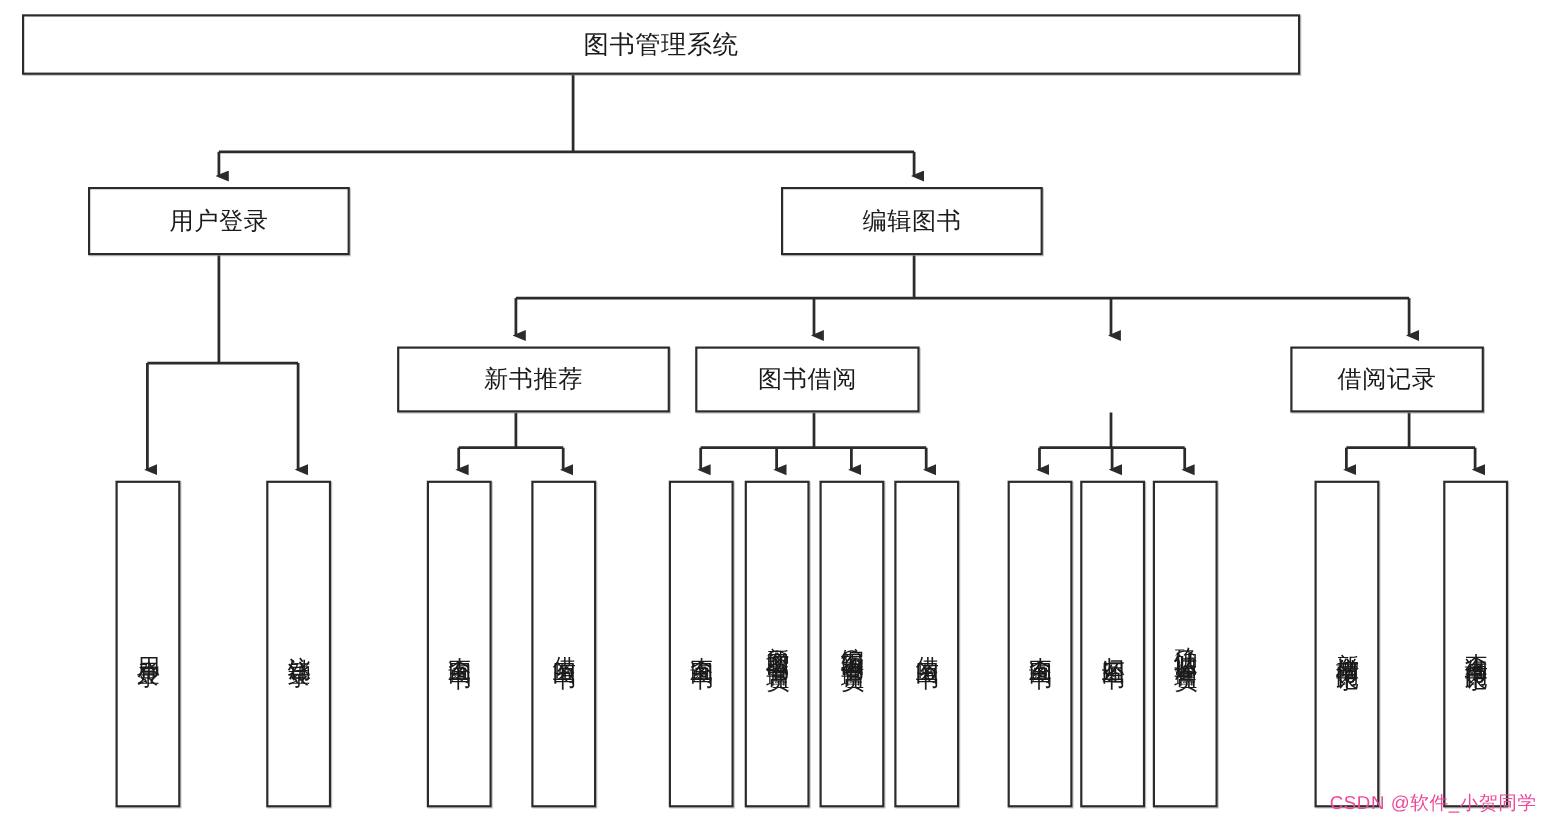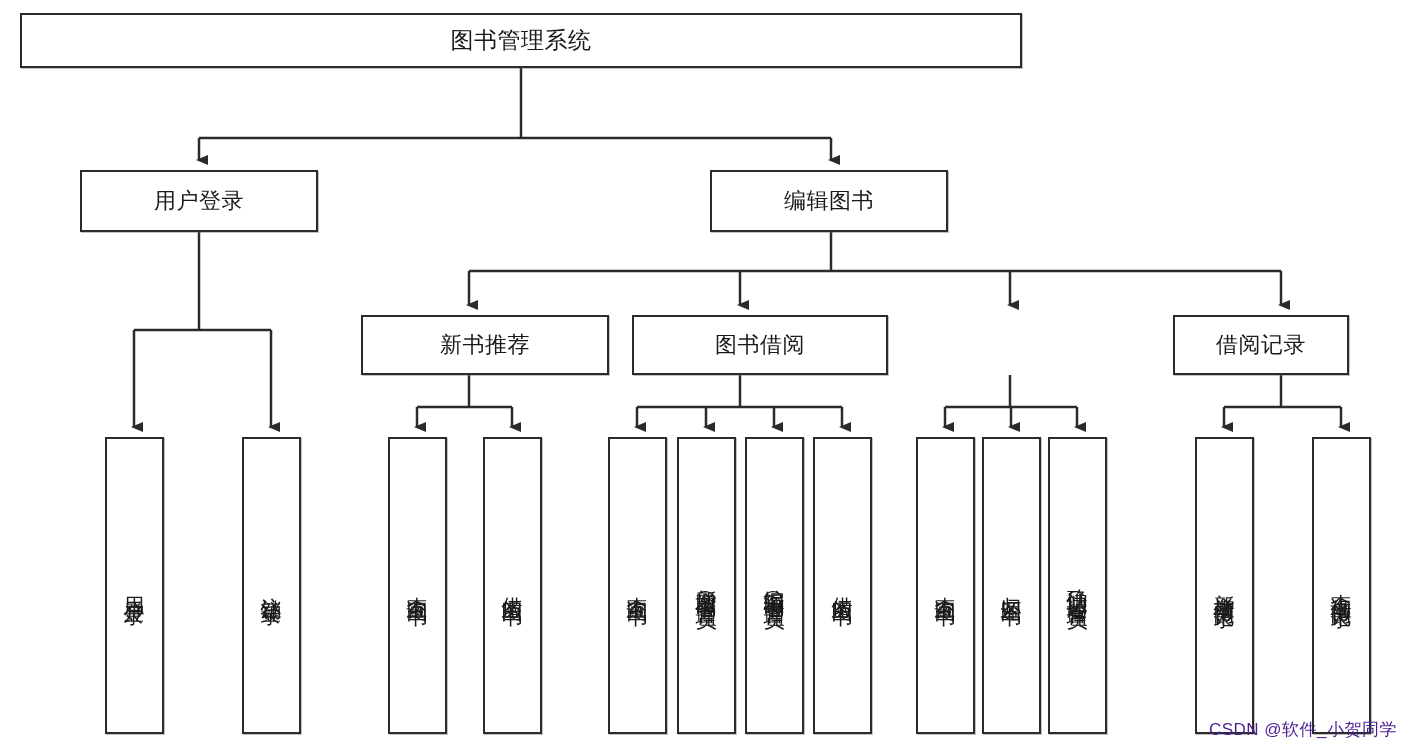--- a/index.html
+++ b/index.html
@@ -58,21 +58,21 @@
     font-size: 21px;
     letter-spacing: 3px;
     line-height: 1;
     max-height: 280px;
   }
   .watermark {
     position: absolute;
     right: 8px;
     bottom: 6px;
     font-size: 17px;
-    color: #4c1d95;
+    color: #ec4899;
     letter-spacing: 0.5px;
     white-space: nowrap;
     z-index: 3;
     pointer-events: none;
   }
 </style>
 </head>
 <body>
 
 <div id="canvas">
@@ -123,35 +123,35 @@
       <path d="M1011,407 L1011,427" marker-end="url(#arrow)"></path>
       <path d="M1077,407 L1077,427" marker-end="url(#arrow)"></path>
 
       <path d="M1281,375 L1281,407"></path>
       <path d="M1224,407 L1341,407"></path>
       <path d="M1224,407 L1224,427" marker-end="url(#arrow)"></path>
       <path d="M1341,407 L1341,427" marker-end="url(#arrow)"></path>
     </g>
   </svg>
 
-  <div class="node horiz root" style="left:20px; top:13px; width:1002px; height:55px;">
+  <div class="node horiz root" style="left:20px; top:13px; width:1162px; height:55px;">
     <span class="lbl">图书管理系统</span>
   </div>
 
   <div class="node horiz" style="left:80px; top:170px; width:238px; height:62px;">
     <span class="lbl">用户登录</span>
   </div>
   <div class="node horiz" style="left:710px; top:170px; width:238px; height:62px;">
     <span class="lbl">编辑图书</span>
   </div>
 
   <div class="node horiz" style="left:361px; top:315px; width:248px; height:60px;">
     <span class="lbl">新书推荐</span>
   </div>
-  <div class="node horiz" style="left:632px; top:315px; width:256px; height:60px;">
+  <div class="node horiz" style="left:632px; top:315px; width:204px; height:60px;">
     <span class="lbl">图书借阅</span>
   </div>
   <div class="node horiz" style="left:1173px; top:315px; width:176px; height:60px;">
     <span class="lbl">借阅记录</span>
   </div>
 
   <div class="node vert" style="left:105px; top:437px; width:59px; height:297px;">
     <span class="lbl">用户登录</span>
   </div>
   <div class="node vert" style="left:242px; top:437px; width:59px; height:297px;">

